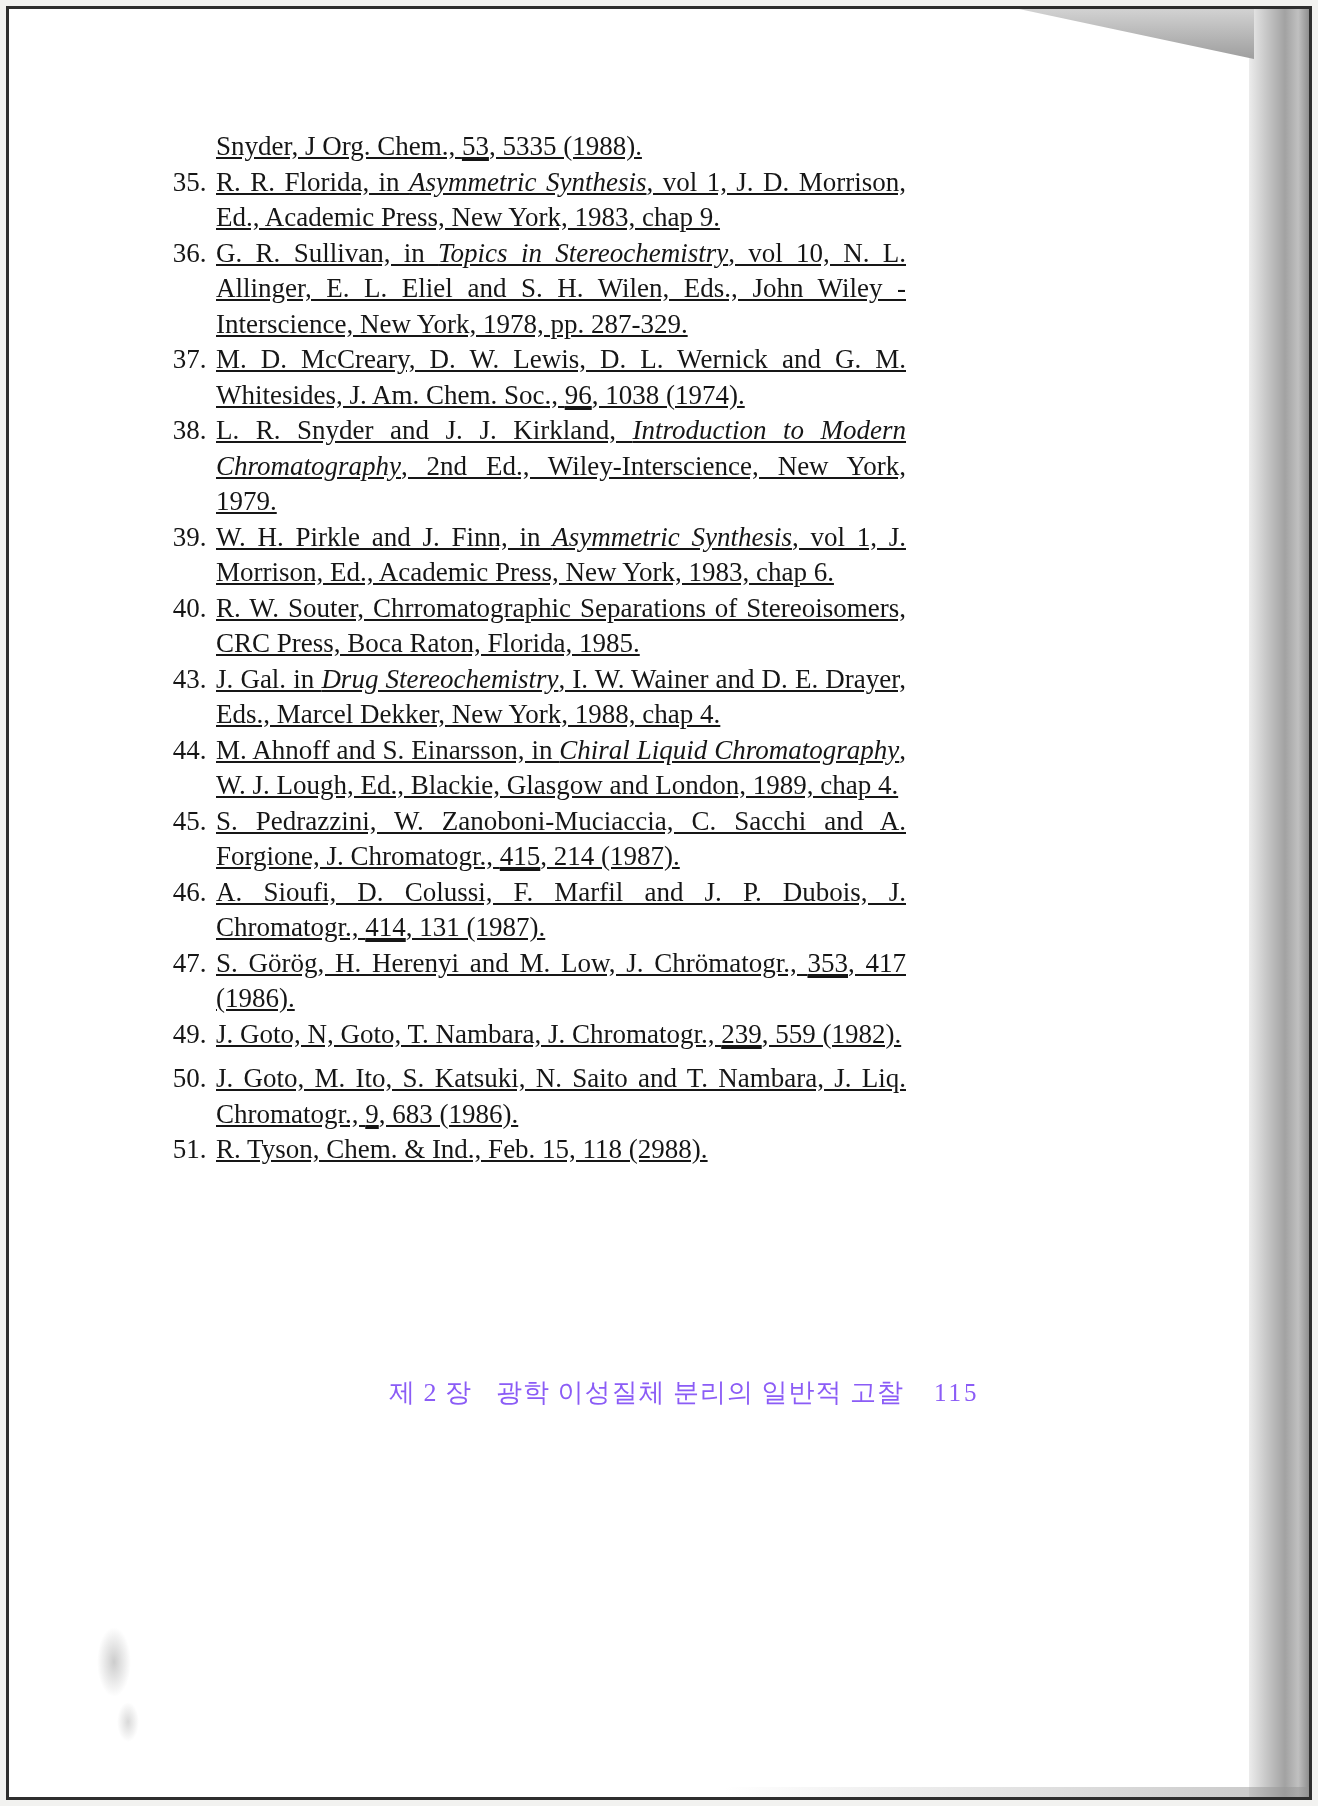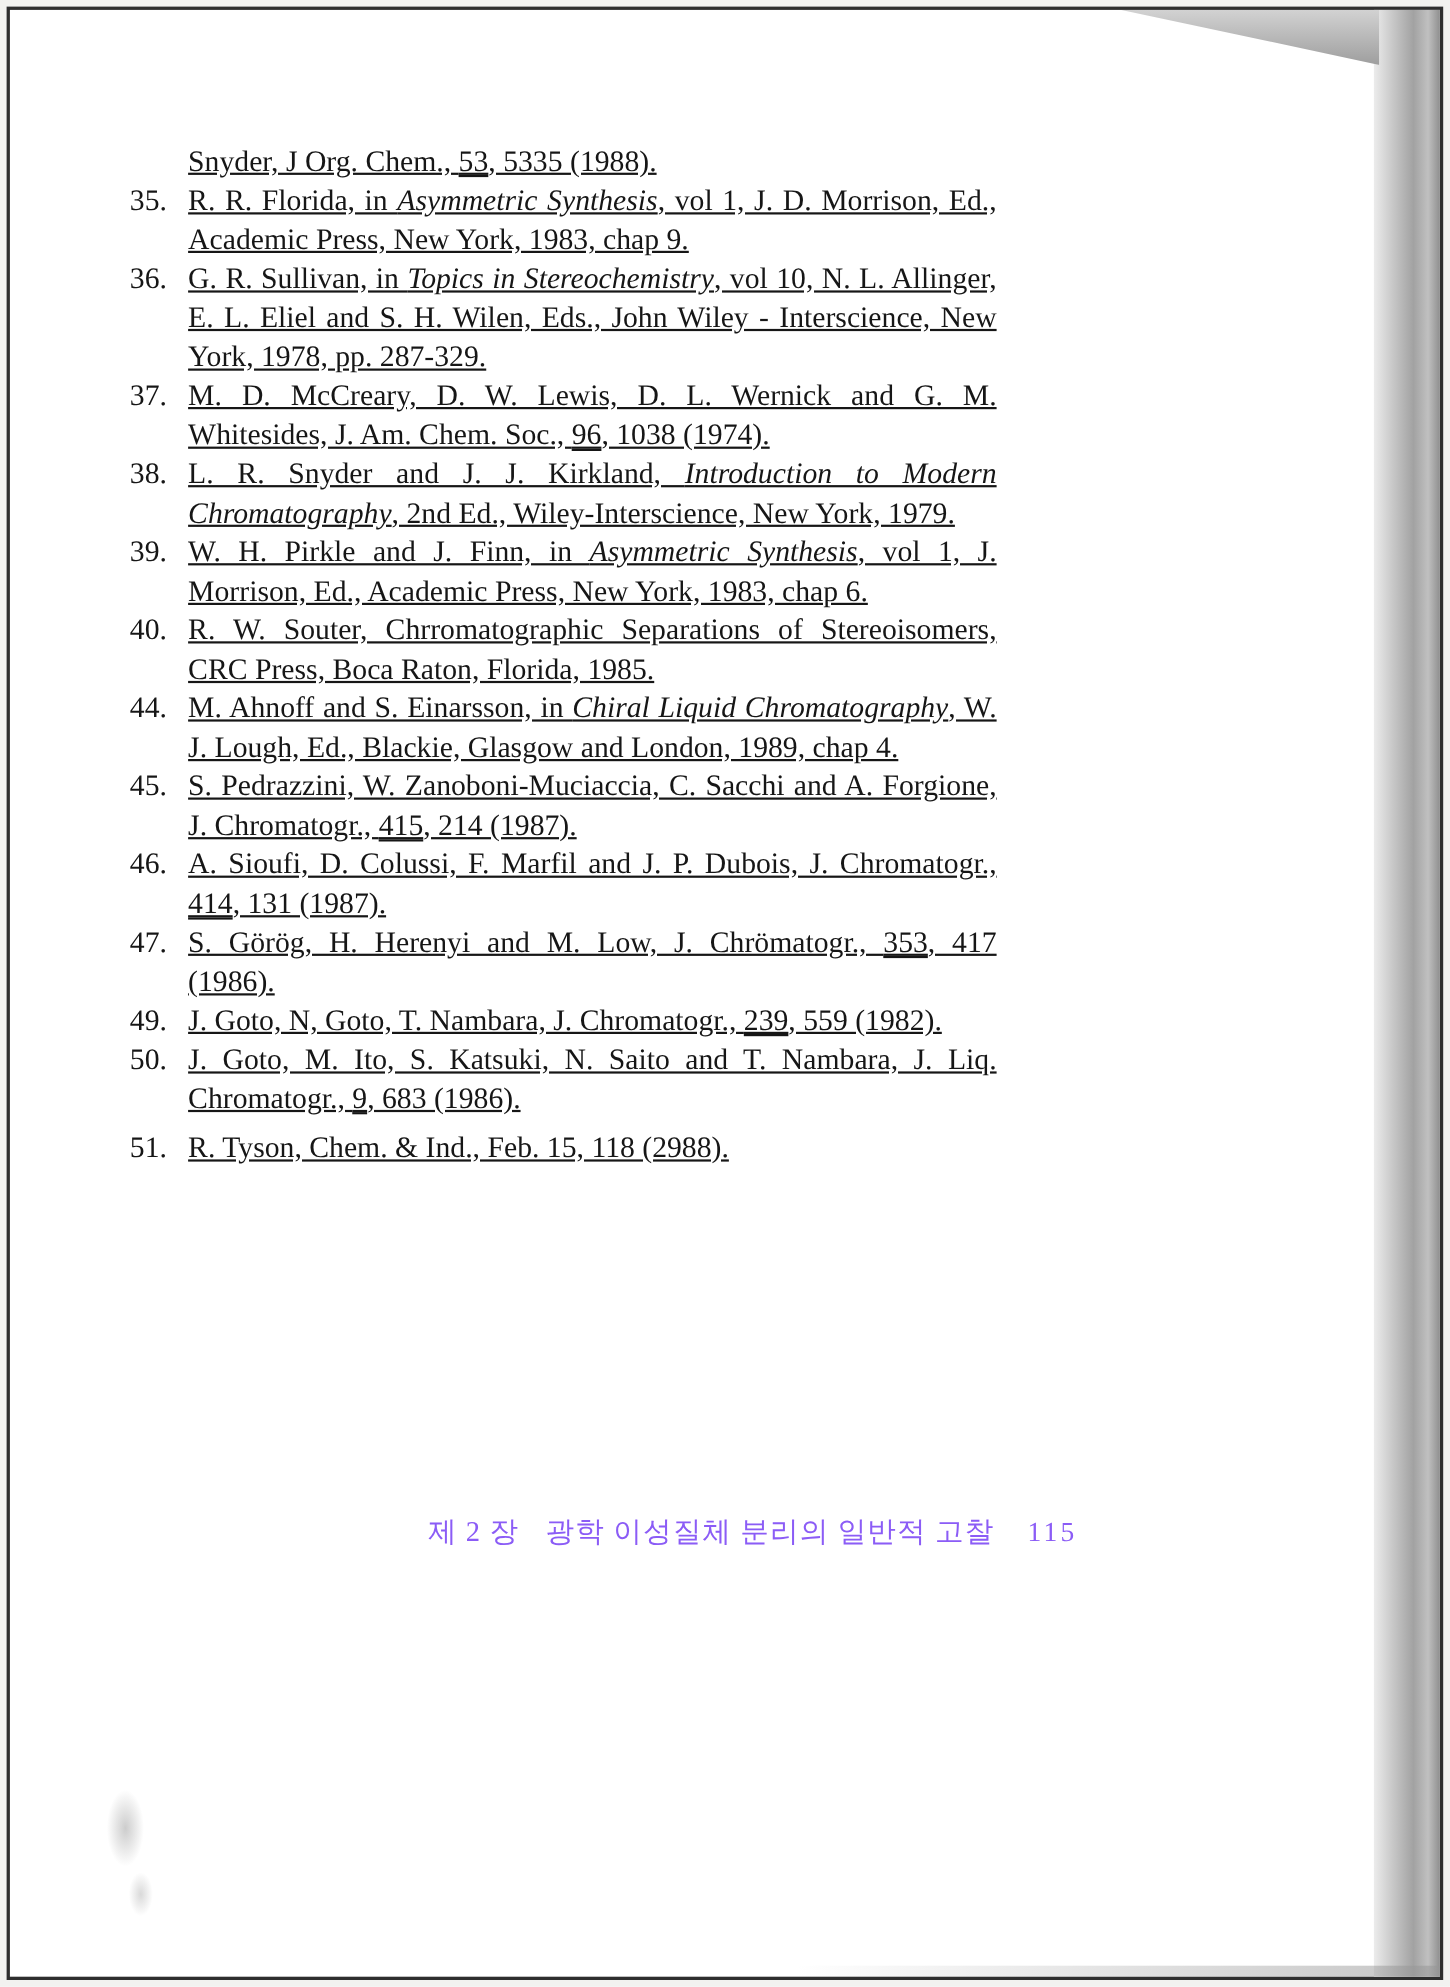--- a/index.html
+++ b/index.html
@@ -72,21 +72,22 @@
     font-size: 27px;
     line-height: 35.5px;
   }
   .ref {
     display: flex;
     align-items: flex-start;
   }
   .ref:nth-child(14) { margin-top: 9px; }   
   .ref-num {
     flex: 0 0 53px;
-    text-align: left;
+    text-align: center;
+    margin-left: 45px;
   }
   .ref-text {
     flex: 1 1 auto;
     text-align: justify;
     text-decoration: underline;
   }
   .it { font-style: italic; }
   .ul {
     text-decoration: underline;
     text-underline-offset: 4px;
@@ -141,20 +142,24 @@
       </div>
       <div class="ref">
         <div class="ref-num">39.</div>
         <div class="ref-text"><span>W. H. Pirkle and J. Finn, in </span><span class="it">Asymmetric Synthesis</span><span>, vol 1, J. Morrison, Ed., Academic Press, New York, 1983, chap 6.</span></div>
       </div>
       <div class="ref">
         <div class="ref-num">40.</div>
         <div class="ref-text"><span>R. W. Souter, Chrromatographic Separations of Stereoisomers, CRC Press, Boca Raton, Florida, 1985.</span></div>
       </div>
       <div class="ref">
+        <div class="ref-num">43.</div>
+        <div class="ref-text"><span>J. Gal. in </span><span class="it">Drug Stereochemistry</span><span>, I. W. Wainer and D. E. Drayer, Eds., Marcel Dekker, New York, 1988, chap 4.</span></div>
+      </div>
+      <div class="ref">
         <div class="ref-num">44.</div>
         <div class="ref-text"><span>M. Ahnoff and S. Einarsson, in </span><span class="it">Chiral Liquid Chromatography</span><span>, W. J. Lough, Ed., Blackie, Glasgow and London, 1989, chap 4.</span></div>
       </div>
       <div class="ref">
         <div class="ref-num">45.</div>
         <div class="ref-text"><span>S. Pedrazzini, W. Zanoboni-Muciaccia, C. Sacchi and A. Forgione, J. Chromatogr., </span><span class="ul">415</span><span>, 214 (1987).</span></div>
       </div>
       <div class="ref">
         <div class="ref-num">46.</div>
         <div class="ref-text"><span>A. Sioufi, D. Colussi, F. Marfil and J. P. Dubois, J. Chromatogr., </span><span class="ul">414</span><span>, 131 (1987).</span></div>

